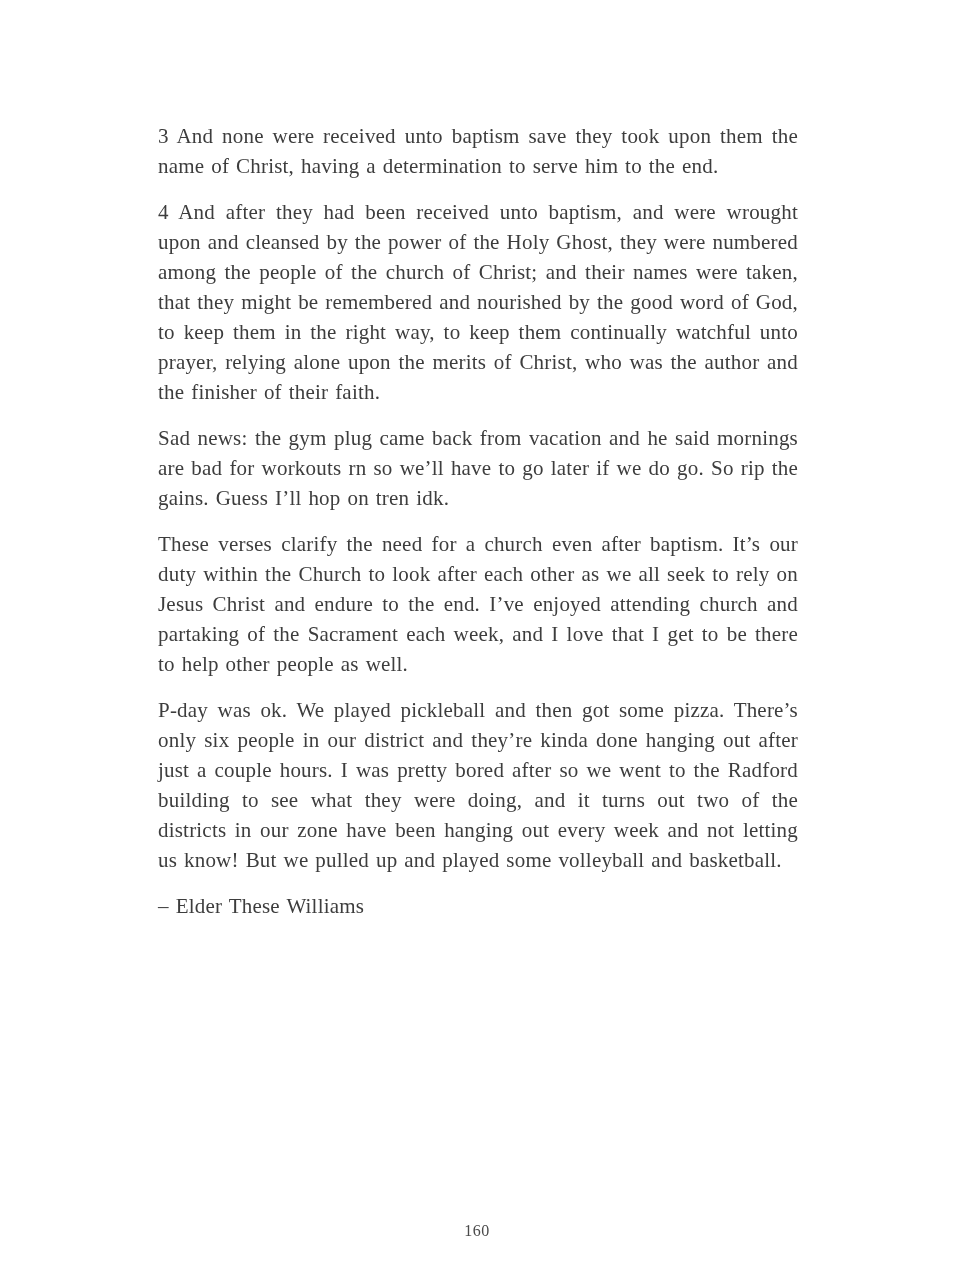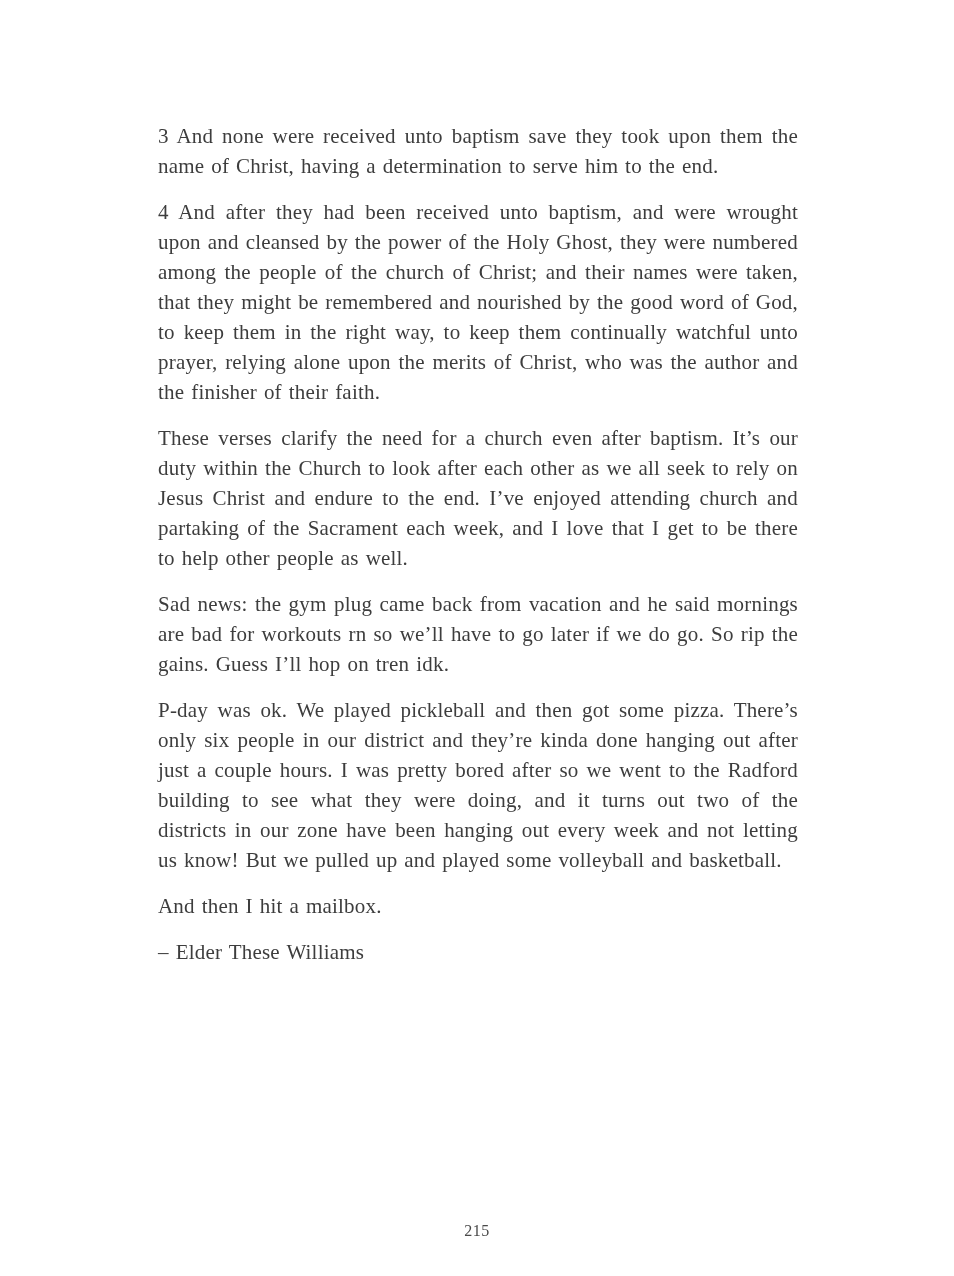--- a/index.html
+++ b/index.html
@@ -45,20 +45,19 @@
     letter-spacing: 0.5px;
   }
 </style>
 </head>
 <body>
 
 <div class="page">
   <div class="text-block">
     <p class="para">3 And none were received unto baptism save they took upon them the name of Christ, having a determination to serve him to the end.</p>
     <p class="para">4 And after they had been received unto baptism, and were wrought upon and cleansed by the power of the Holy Ghost, they were numbered among the people of the church of Christ; and their names were taken, that they might be remembered and nourished by the good word of God, to keep them in the right way, to keep them continually watchful unto prayer, relying alone upon the merits of Christ, who was the author and the finisher of their faith.</p>
+    <p class="para">Sad news: the gym plug came back from vacation and he said mornings are bad for workouts rn so we’ll have to go later if we do go. So rip the gains. Guess I’ll hop on tren idk.</p>
     <p class="para">These verses clarify the need for a church even after baptism. It’s our duty within the Church to look after each other as we all seek to rely on Jesus Christ and endure to the end. I’ve enjoyed attending church and partaking of the Sacrament each week, and I love that I get to be there to help other people as well.</p>
-    <p class="para">Sad news: the gym plug came back from vacation and he said mornings are bad for workouts rn so we’ll have to go later if we do go. So rip the gains. Guess I’ll hop on tren idk.</p>
     <p class="para">P-day was ok. We played pickleball and then got some pizza. There’s only six people in our district and they’re kinda done hanging out after just a couple hours. I was pretty bored after so we went to the Radford building to see what they were doing, and it turns out two of the districts in our zone have been hanging out every week and not letting us know! But we pulled up and played some volleyball and basketball.</p>
-    <p class="para">And then I hit a mailbox.</p>
     <p class="para">– Elder These Williams</p>
   </div>
-  <div class="page-number">215</div>
+  <div class="page-number">160</div>
 </div>
 
 </body></html>

